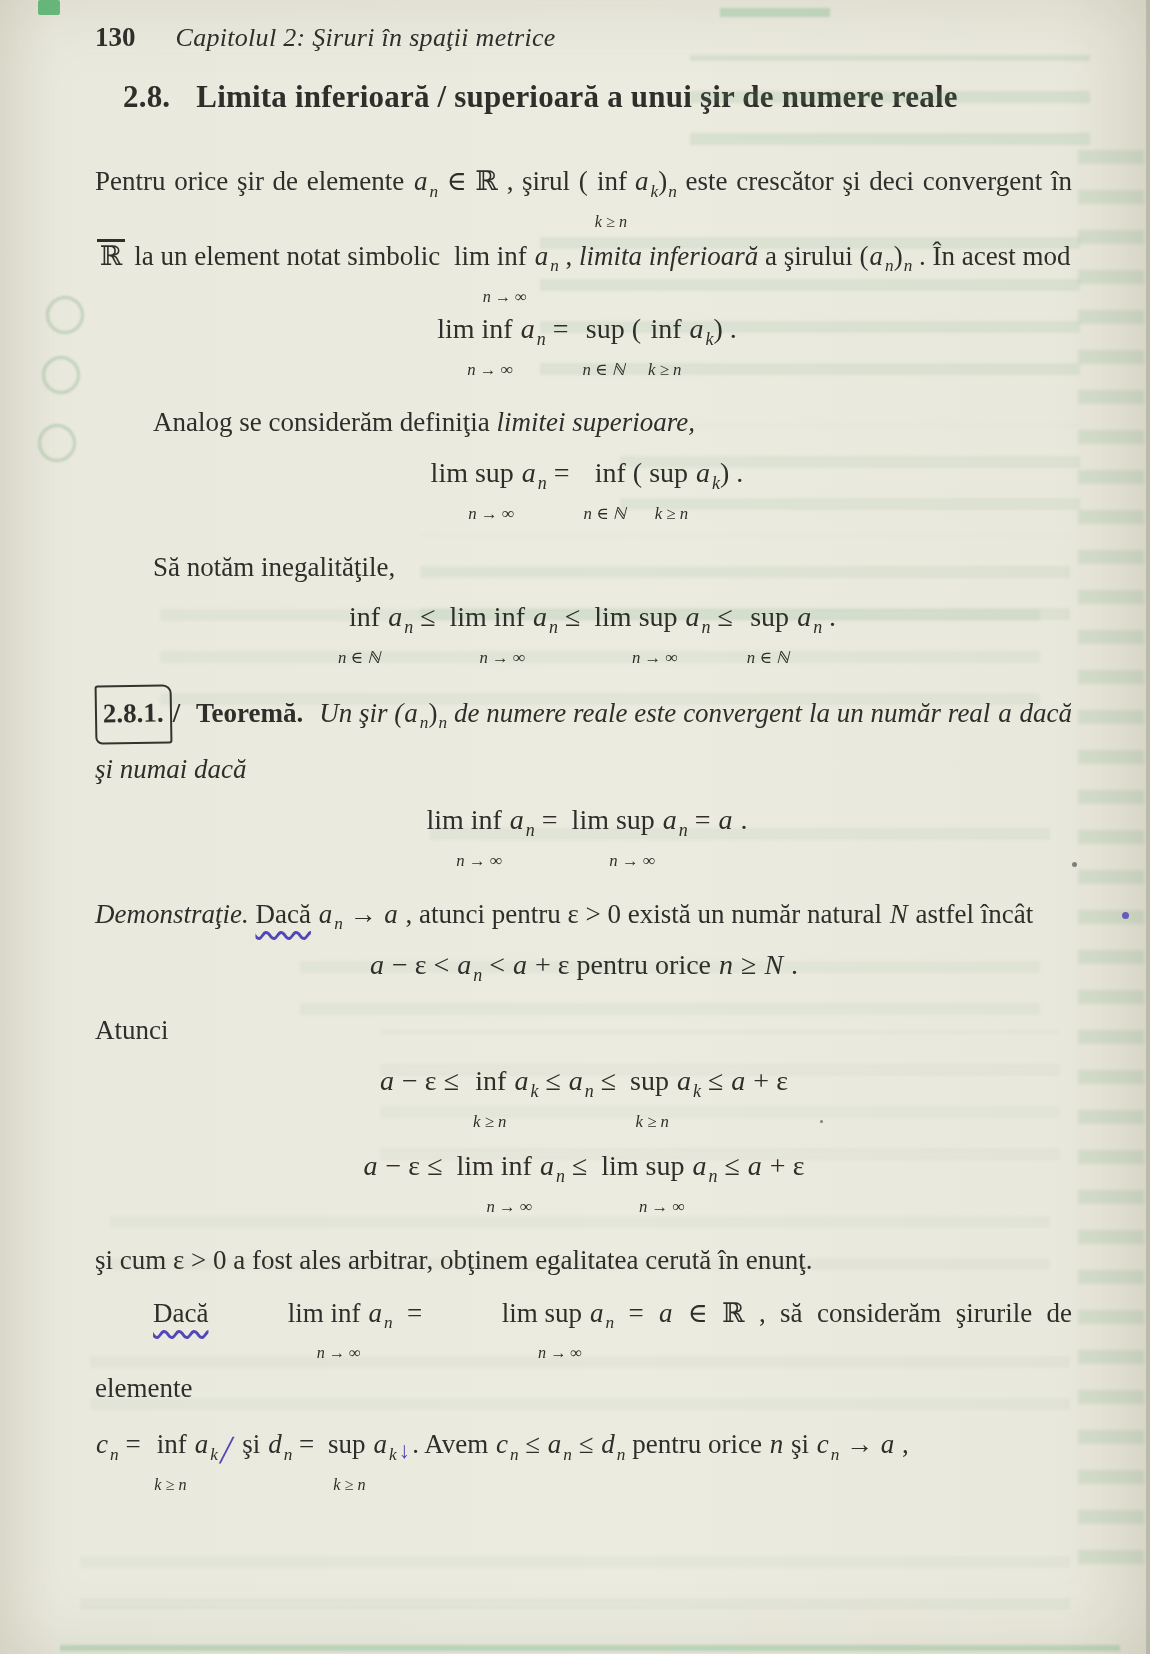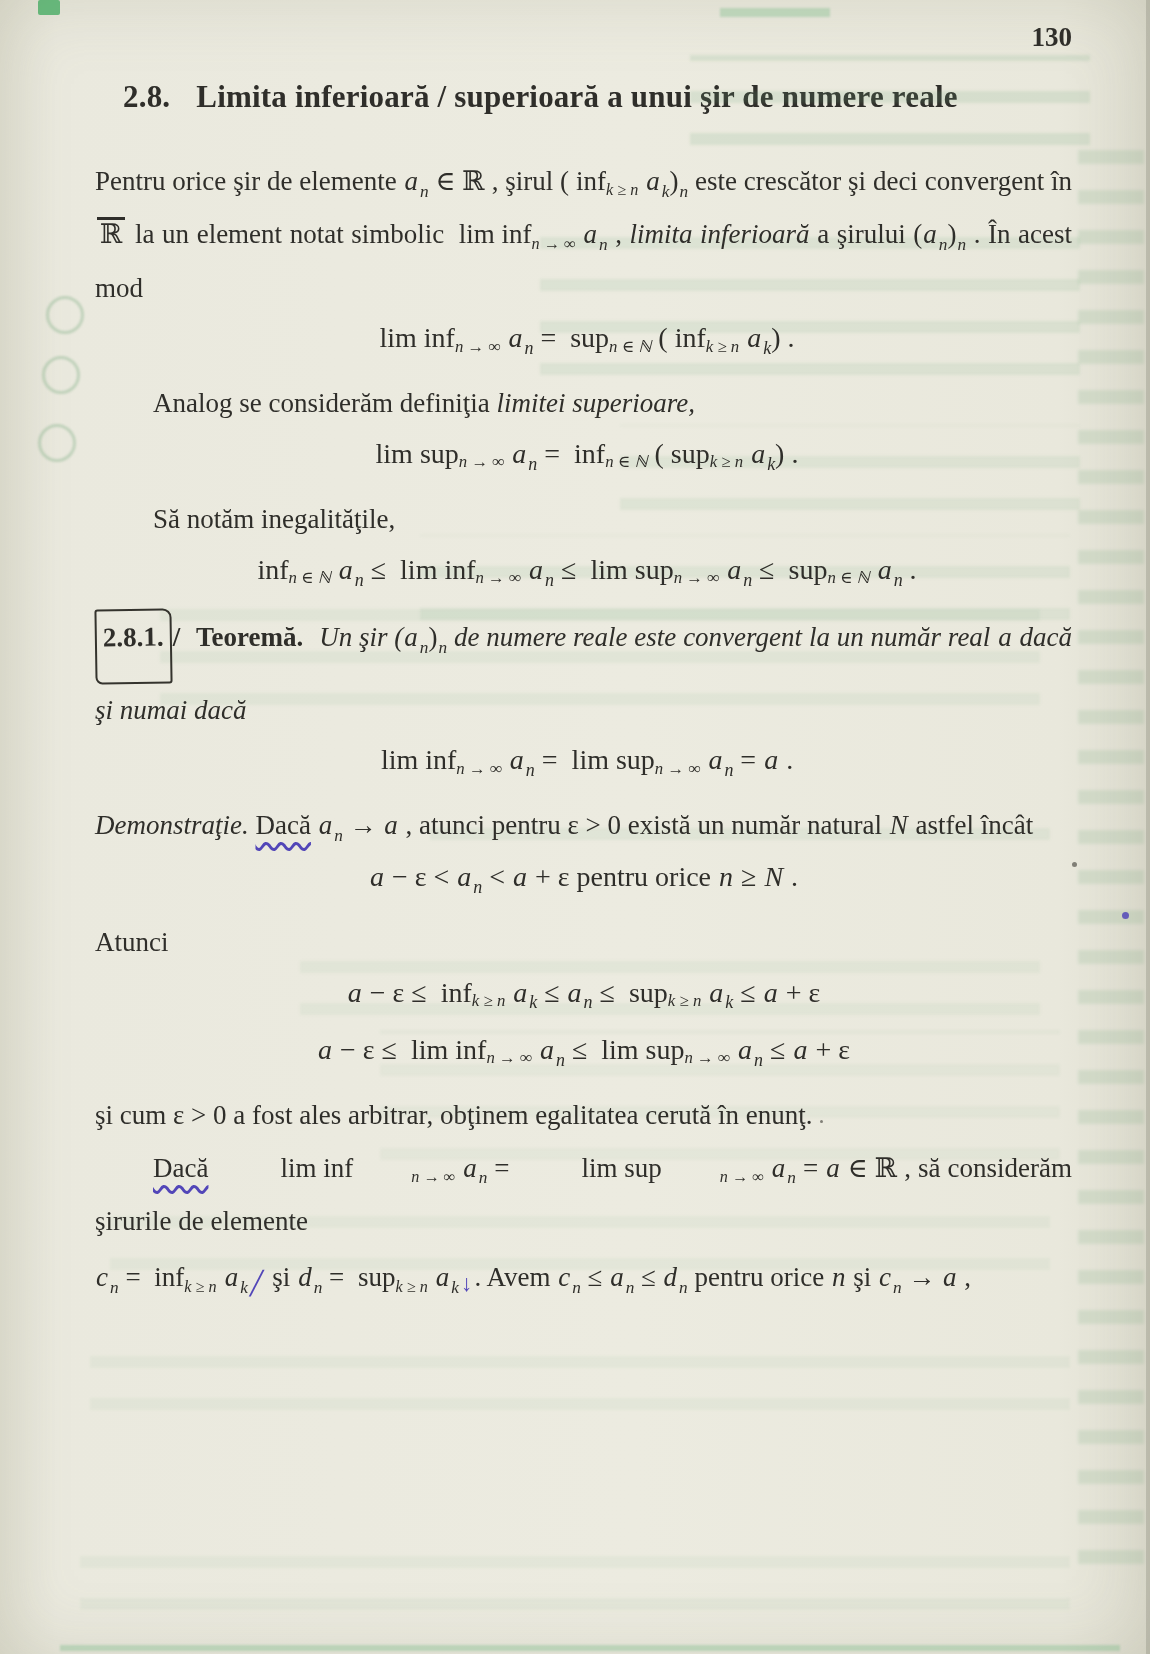--- a/index.html
+++ b/index.html
@@ -25,52 +25,52 @@
     background:repeating-linear-gradient(0deg,transparent 0 26px,rgba(110,165,120,.20) 26px 40px);
     filter:blur(1.4px);
   }
   .bleed-circle{border:3px solid rgba(100,160,110,.30);border-radius:50%;filter:blur(1px);}
   .corner-green{background:rgba(62,168,92,.75);filter:blur(.6px);border-radius:2px;}
   .streak-green{background:rgba(100,180,120,.30);filter:blur(1px);}
   .edge-strip{background:rgba(90,90,78,.22);}
   .pen-dot{background:#5246b8;border-radius:50%;opacity:.85;}
   .speck{background:#54534c;border-radius:50%;opacity:.7;}
   
-  .page-header{display:flex;align-items:baseline;gap:40px;margin-bottom:26px;justify-content:flex-end;}
+  .page-header{display:flex;align-items:baseline;gap:40px;margin-bottom:26px;}
   .page-num{font-weight:bold;font-size:27px;}
   .chapter-title{font-style:italic;font-size:26px;letter-spacing:.3px;}
   
   .section-title{
     font-size:31px;font-weight:bold;margin:0 0 40px 28px;
     display:flex;gap:26px;letter-spacing:.2px;
   }
   
   .para{font-size:27px;line-height:1.95;margin:0 0 4px;text-align:justify;position:relative;}
   .formula{font-size:28px;text-align:center;margin:6px 0 18px;line-height:1.25;position:relative;}
   
   .tk-x{font-style:normal;}
   .tk-i{font-style:italic;margin-top:34px;}
   .tk-v{font-style:italic;margin:0 1px;}
   .tk-o{font-style:normal;}
   .tk-s{font-size:.64em;font-style:italic;vertical-align:-.38em;margin-left:1px;}
-  .tk-op{display:inline-flex;flex-direction:row;align-items:center;margin:0 7px;font-style:normal;}
+  .tk-op{display:inline-flex;flex-direction:column;align-items:flex-end;margin:0 7px;font-style:normal;}
   .op-top{white-space:pre;line-height:1.1;}
   .op-under{font-size:.60em;font-style:italic;line-height:1;margin-top:17px;white-space:pre;}
   .tk-ob{display:inline-block;border-top:3px solid #2f2e2a;padding:0 3px;line-height:1.05;font-style:normal;margin:0 2px;}
   .tk-ub{
     text-decoration:underline;text-decoration-style:wavy;
     text-decoration-color:#5246b8;text-decoration-thickness:2.5px;
     text-underline-offset:8px;
   }
   .tk-bm{color:#5246b8;font-style:normal;margin:0 2px;vertical-align:-5px;font-size:.85em;}
   .tk-sq{color:#4c4b44;font-style:normal;font-size:.9em;margin-left:6px;}
   
   .thm-box{
     display:inline-block;border:2.5px solid #34332d;border-radius:3px 9px 3px 7px;
-    padding:0 6px 18px;font-weight:bold;font-style:normal;
+    padding:0 6px 2px;font-weight:bold;font-style:normal;
     transform:rotate(-.9deg);margin-right:1px;
   }
   .thm-slash{font-weight:bold;font-style:normal;margin-right:9px;}
   .thm-label{font-weight:bold;font-style:normal;margin-right:9px;}
 </style>
 </head>
 <body>
 
 <div class="page">
 
@@ -94,20 +94,21 @@
     <div class="artifact bleed-col" style="left:1078px;top:140px;width:66px;height:1450px;opacity:.8;"></div>
     <div class="artifact streak-green" style="left:60px;top:1645px;width:1060px;height:6px;"></div>
     <div class="artifact edge-strip" style="left:1146px;top:0;width:4px;height:1654px;"></div>
     <div class="artifact pen-dot" style="left:1122px;top:912px;width:7px;height:7px;"></div>
     <div class="artifact speck" style="left:1072px;top:862px;width:5px;height:5px;"></div>
     <div class="artifact speck" style="left:820px;top:1120px;width:3px;height:3px;"></div>
   </div>
 
   <header class="page-header">
     <span class="page-num">130</span>
+    <span class="chapter-title">Capitolul 2: Şiruri în spaţii metrice</span>
   </header>
 
   <h1 class="section-title">
     <span>2.8.</span>
     <span>Limita inferioară / superioară a unui şir de numere reale</span>
   </h1>
 
   <p class="para"><span class="tk-x">Pentru orice şir de elemente  </span><span class="tk-v">a</span><span class="tk-s">n</span><span class="tk-o"> ∈ ℝ ,  şirul  (</span><span class="tk-op">
         <span class="op-top">inf</span>
         <span class="op-under">k ≥ n</span>

